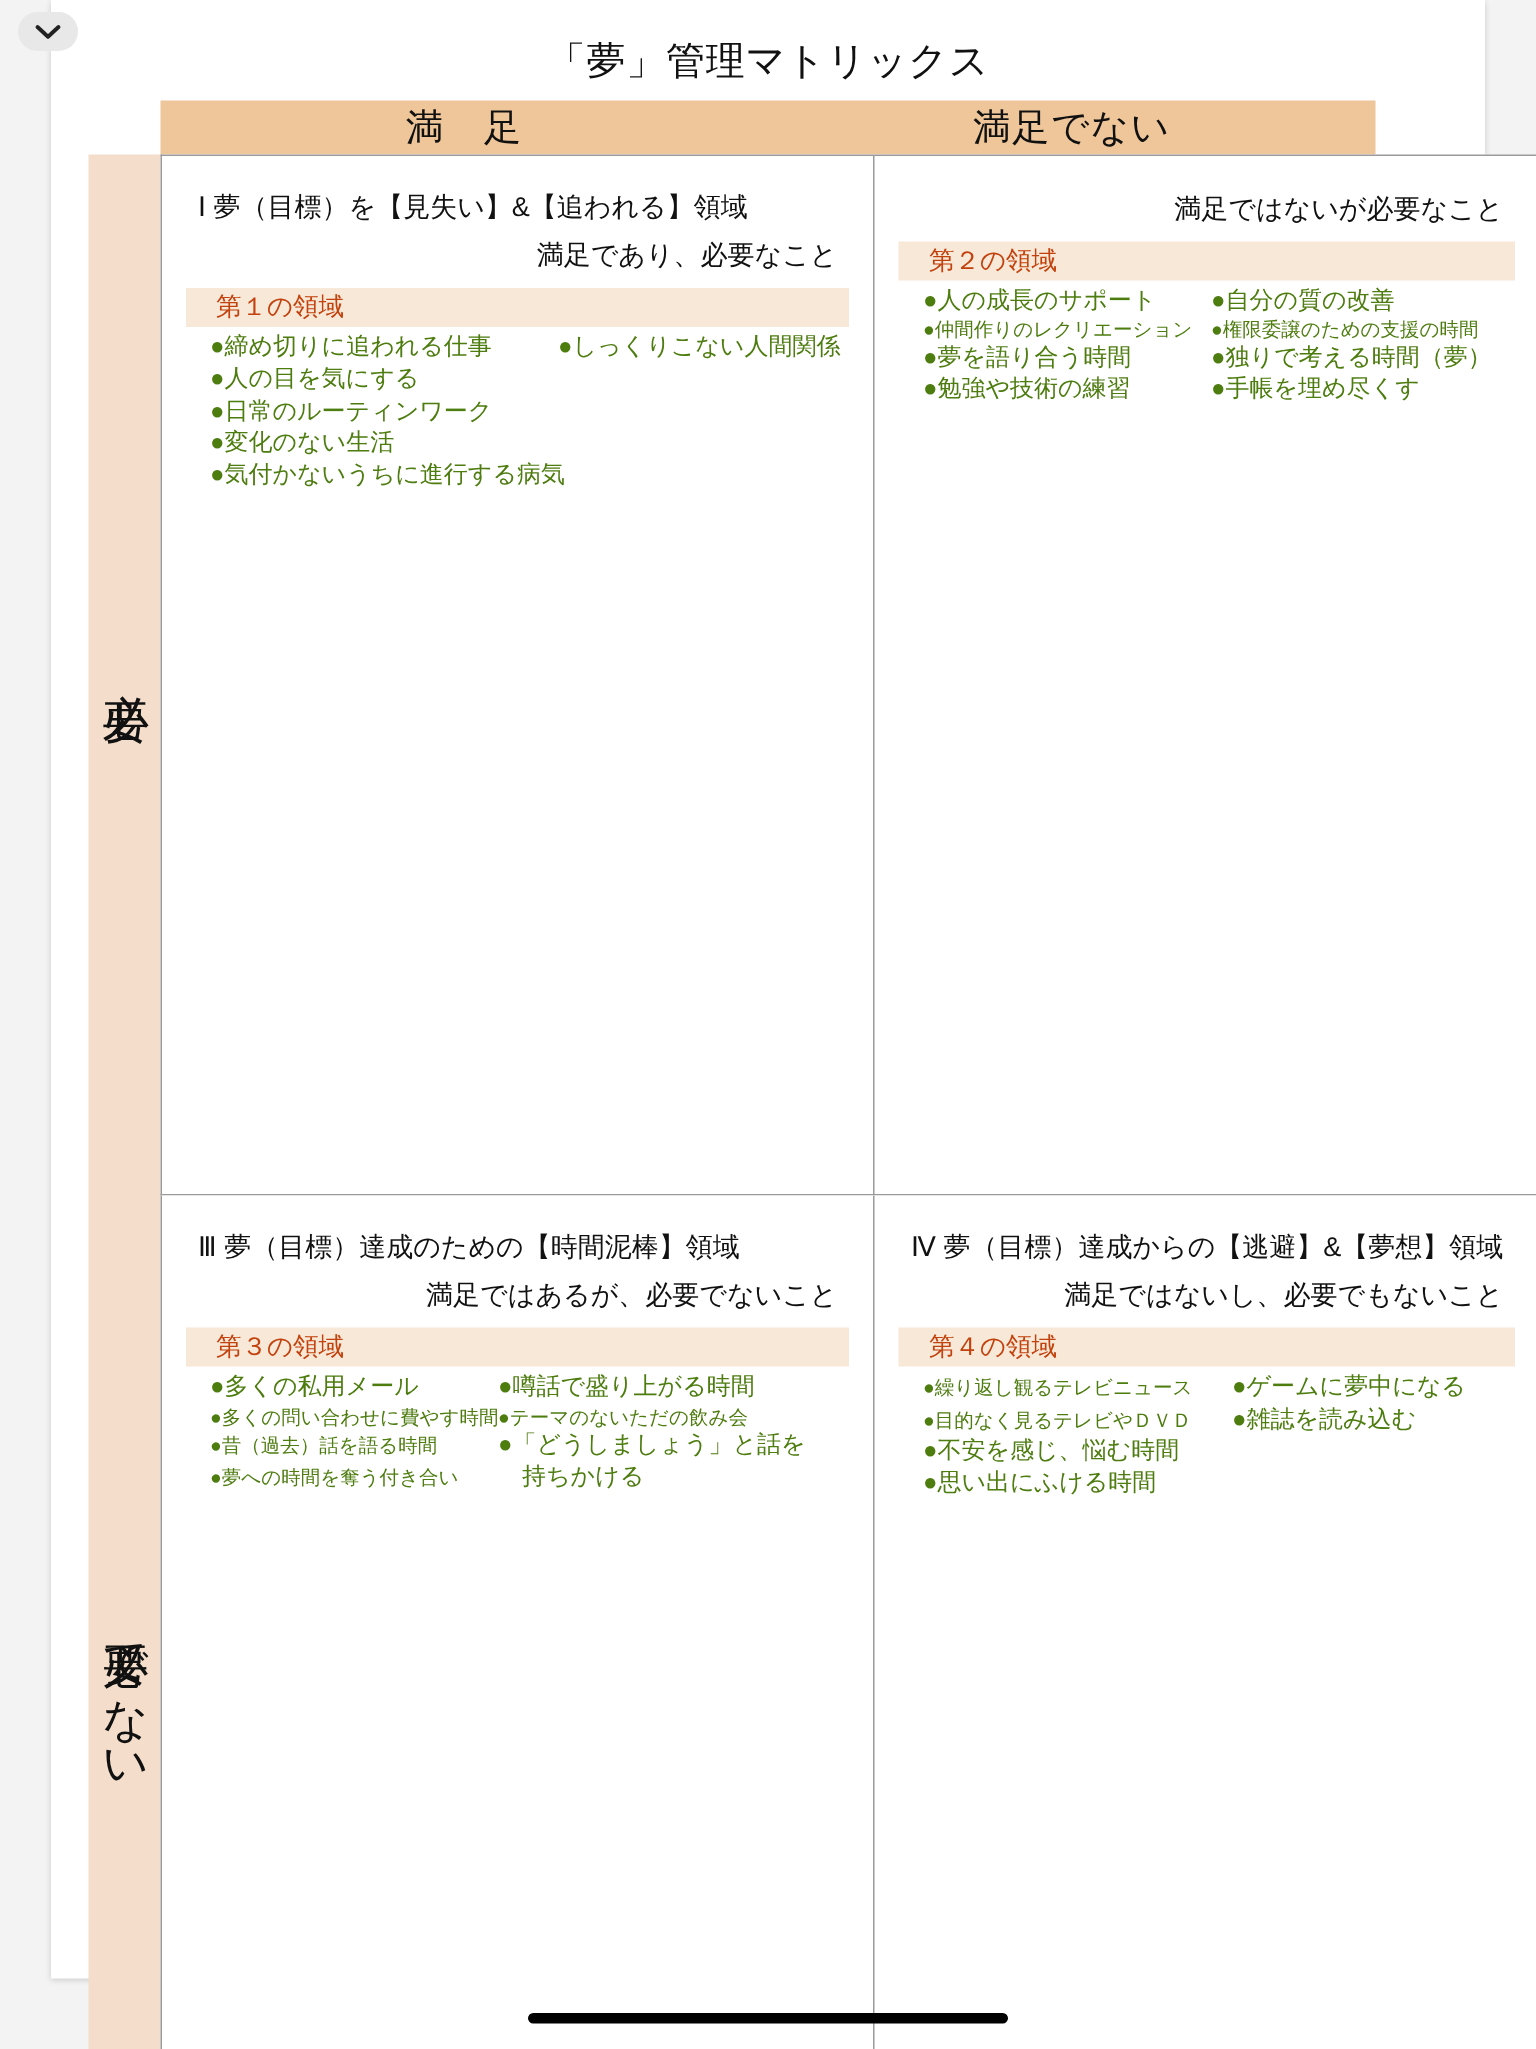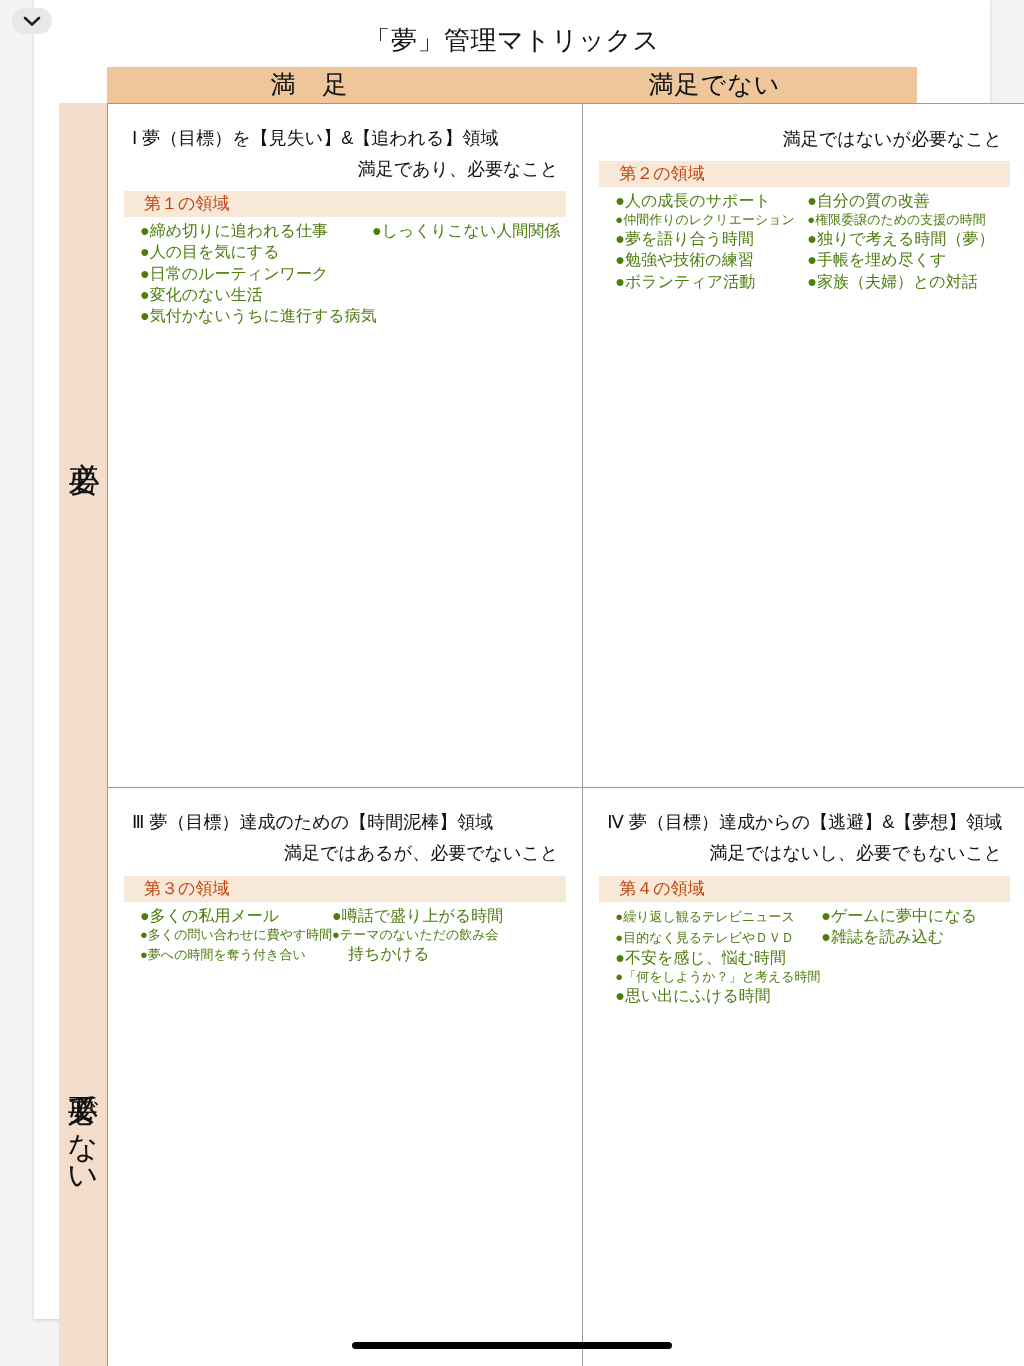--- a/index.html
+++ b/index.html
@@ -268,44 +268,44 @@
                     <span class="item-cell sm">●権限委譲のための支援の時間</span>
                   </div>
                 <div class="item-row">
                     <span class="item-cell" style="width:192px">●夢を語り合う時間</span>
                     <span class="item-cell">●独りで考える時間（夢）</span>
                   </div>
                 <div class="item-row">
                     <span class="item-cell" style="width:192px">●勉強や技術の練習</span>
                     <span class="item-cell">●手帳を埋め尽くす</span>
                   </div>
-                <div class="item-row">
-                    <span class="item-cell" style="width:192px">●ボランティア活動</span>
-                    <span class="item-cell">●家族（夫婦）との対話</span>
-                  </div>
               </div>
             </div>
 
             <div class="quad q3">
               <div class="quad-head">
                 <span class="rom">Ⅲ</span>
                 <span>夢（目標）達成のための【時間泥棒】領域</span>
               </div>
               <div class="quad-sub">満足ではあるが、必要でないこと</div>
               <div class="band">第３の領域</div>
               <div class="items">
                 <div class="item-row">
                     <span class="item-cell" style="width:192px">●多くの私用メール</span>
                     <span class="item-cell">●噂話で盛り上がる時間</span>
                   </div>
                 <div class="item-row">
                     <span class="item-cell sm" style="width:192px">●多くの問い合わせに費やす時間</span>
                     <span class="item-cell sm">●テーマのないただの飲み会</span>
                   </div>
                 <div class="item-row">
+                    <span class="item-cell sm" style="width:192px">●昔（過去）話を語る時間</span>
+                    <span class="item-cell">●「どうしましょう」と話を</span>
+                  </div>
+                <div class="item-row">
                     <span class="item-cell sm" style="width:192px">●夢への時間を奪う付き合い</span>
                     <span class="item-cell">　持ちかける</span>
                   </div>
               </div>
             </div>
 
             <div class="quad q4">
               <div class="quad-head">
                 <span class="rom">Ⅳ</span>
                 <span>夢（目標）達成からの【逃避】&amp;【夢想】領域</span>
@@ -319,24 +319,20 @@
                   </div>
                 <div class="item-row">
                     <span class="item-cell sm" style="width:206px">●目的なく見るテレビやＤＶＤ</span>
                     <span class="item-cell">●雑誌を読み込む</span>
                   </div>
                 <div class="item-row">
                     <span class="item-cell" style="width:206px">●不安を感じ、悩む時間</span>
                     <span class="item-cell"></span>
                   </div>
                 <div class="item-row">
-                    <span class="item-cell sm" style="width:206px">●「何をしようか？」と考える時間</span>
-                    <span class="item-cell"></span>
-                  </div>
-                <div class="item-row">
                     <span class="item-cell" style="width:206px">●思い出にふける時間</span>
                     <span class="item-cell"></span>
                   </div>
               </div>
             </div>
 
           </div>
         </div>
 
       </div>

